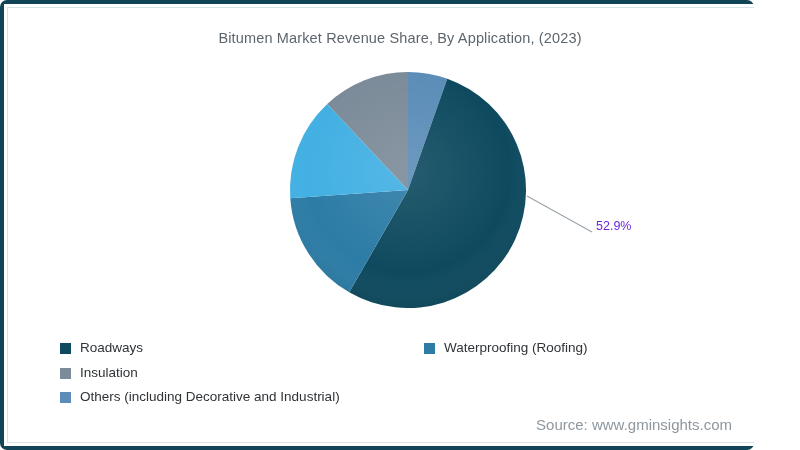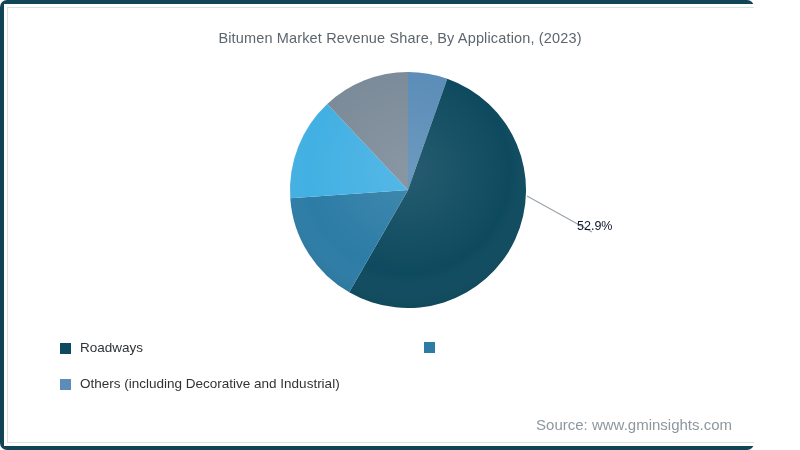--- a/index.html
+++ b/index.html
@@ -56,24 +56,24 @@
     position: absolute;
     left: 0;
     top: 0;
     width: 800px;
     height: 330px;
   }
   .pie-svg { display: block; }
 
   .pct-label {
     position: absolute;
-    left: 577px;
+    left: 596px;
     top: 219px;
     font-size: 12.5px;
-    color: #0f172a;
+    color: #6d28d9;
     white-space: nowrap;
   }
 
   
   .legend {
     position: absolute;
     left: 60px;
     top: 341px;
     width: 640px;
   }
@@ -149,24 +149,29 @@
   </div>
 
   <div class="legend">
     <div class="legend-row">
       <div class="legend-col left">
         <span class="swatch" style="background:#0E4A5F"></span>
         <span class="legend-label">Roadways</span>
       </div>
       <div class="legend-col right">
         <span class="swatch" style="background:#2C7CA6"></span>
+        <span class="legend-label">Waterproofing (Roofing)</span>
       </div>
     </div>
 
     <div class="legend-row">
+      <div class="legend-col right">
+        <span class="swatch" style="background:#7C8B99"></span>
+        <span class="legend-label">Insulation</span>
+      </div>
     </div>
 
     <div class="legend-row">
       <div class="legend-col full">
         <span class="swatch" style="background:#5B8DB8"></span>
         <span class="legend-label">Others (including Decorative and Industrial)</span>
       </div>
     </div>
   </div>
 

